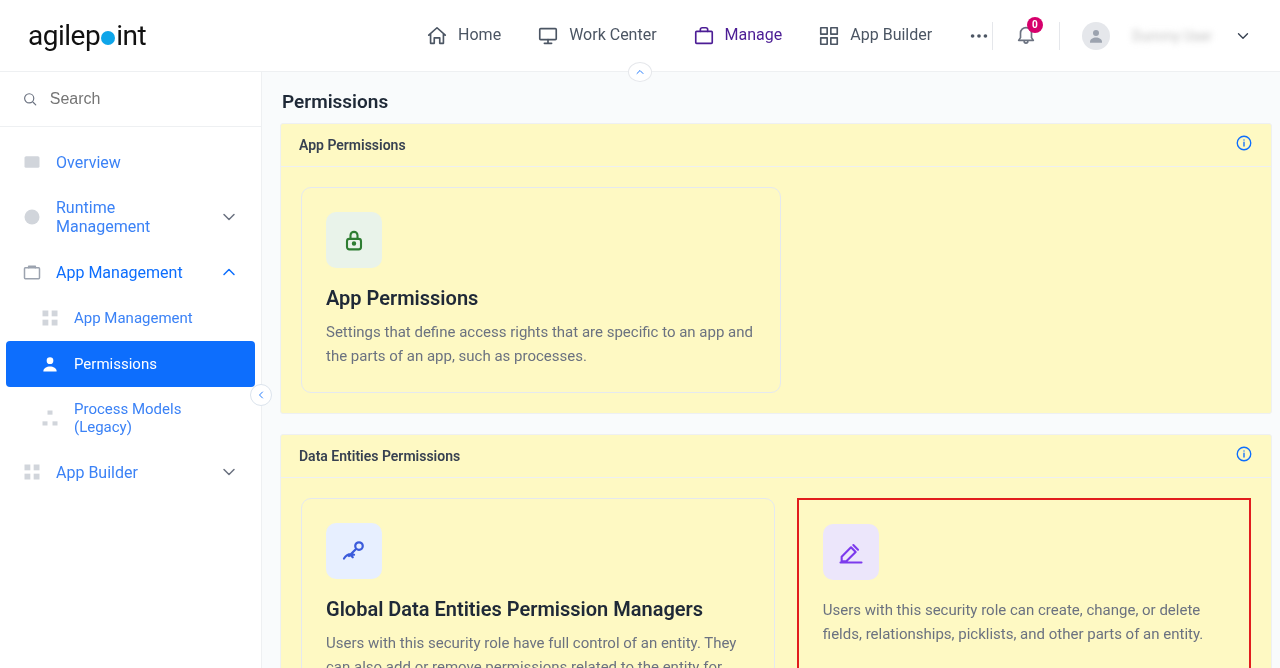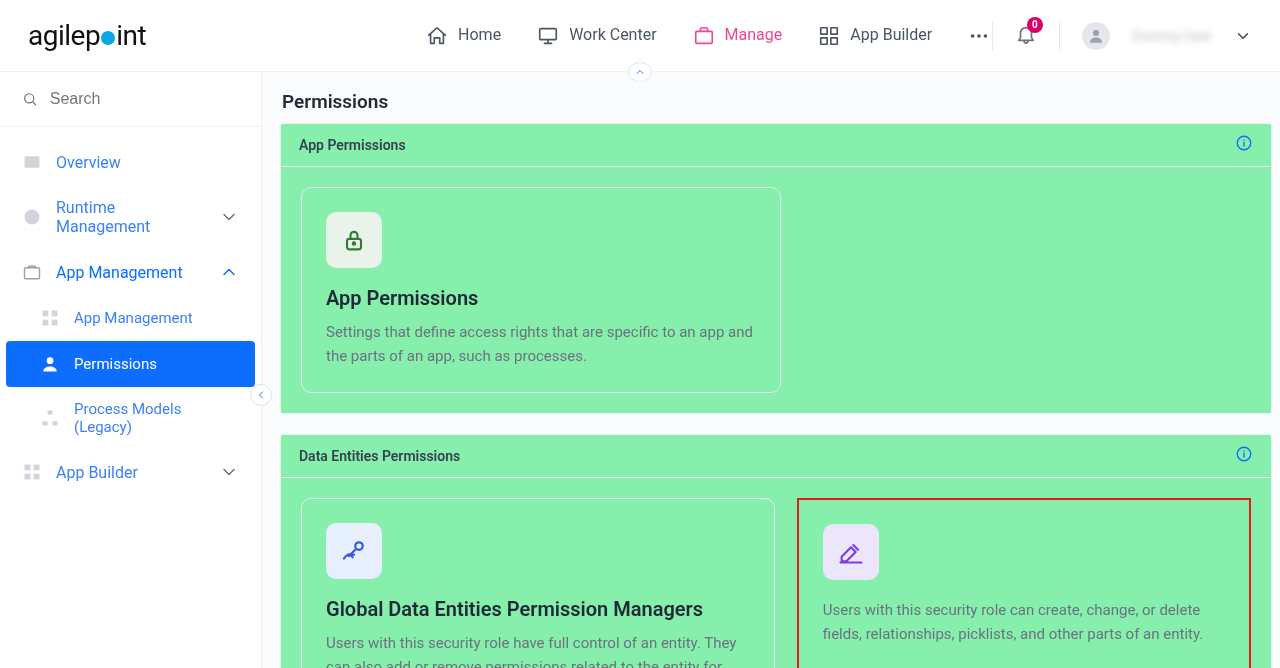--- a/index.html
+++ b/index.html
@@ -4,21 +4,21 @@
 <style>
 * { box-sizing: border-box; margin: 0; padding: 0; }
 body { font-family: -apple-system, BlinkMacSystemFont, "Segoe UI", Roboto, sans-serif; color: #1f2937; background: #fff; width: 1280px; height: 668px; overflow: hidden; }
 
 
 .header { height: 72px; display: flex; align-items: center; padding: 0 28px; border-bottom: 1px solid #eef0f2; }
 .logo { font-size: 28px; font-weight: 400; letter-spacing: -0.5px; color: #111; display: flex; align-items: center; }
 .logo-dot { width: 14px; height: 14px; background: #0ea5e9; border-radius: 50%; display: inline-block; margin: 0 1px; position: relative; top: 2px; }
 .nav { display: flex; gap: 36px; margin-left: 280px; }
 .nav-item { display: flex; align-items: flex-start; gap: 10px; font-size: 16px; color: #4b5563; cursor: pointer; }
-.nav-item.active { color: #ec4899; }
+.nav-item.active { color: #4c1d95; }
 .nav-item svg { width: 22px; height: 22px; }
 .header-right { margin-left: auto; display: flex; align-items: center; gap: 22px; }
 .bell-wrap { position: relative; }
 .badge { position: absolute; top: -6px; right: -6px; background: #d6006c; color: #fff; font-size: 10px; font-weight: 700; width: 16px; height: 16px; border-radius: 50%; display: flex; align-items: center; justify-content: center; }
 .avatar { width: 28px; height: 28px; border-radius: 50%; background: #e5e7eb; display: flex; align-items: center; justify-content: center; }
 .user-name { color: #c0c0c0; filter: blur(3px); font-size: 14px; }
 .divider-v { width: 1px; height: 28px; background: #e5e7eb; }
 .collapse-up { position: absolute; top: 62px; left: 50%; transform: translateX(-50%); width: 24px; height: 20px; border: 1px solid #e5e7eb; background: #fff; border-radius: 50%; display: flex; align-items: center; justify-content: center; color: #0d6efd; cursor: pointer; z-index: 5; }
 
 
@@ -35,21 +35,21 @@
 .side-sub { padding-left: 34px; font-size: 15px; }
 .side-sub.selected { background: #0d6efd; color: #fff; border-radius: 4px; }
 .side-sub.selected svg { color: #fff; }
 .collapse-handle { position: absolute; right: -11px; top: 312px; width: 22px; height: 22px; border-radius: 50%; border: 1px solid #dbe3ec; background: #fff; display: flex; align-items: center; justify-content: center; color: #0d6efd; cursor: pointer; }
 
 
 .main { flex: 1; background: #f9fbfc; overflow-y: auto; padding: 18px 0 30px 18px; }
 .main::-webkit-scrollbar { width: 10px; }
 .main::-webkit-scrollbar-thumb { background: #cbd5e1; border-radius: 5px; }
 .page-title { font-size: 19px; font-weight: 600; padding: 0 0 10px 2px; }
-.section { background: #86efac; border: 1px solid #eef0f2; border-radius: 3px; margin: 0 8px 20px 0; }
+.section { background: #fef9c3; border: 1px solid #eef0f2; border-radius: 3px; margin: 0 8px 20px 0; }
 .section-head { display: flex; align-items: center; padding: 10px 18px; border-bottom: 1px solid #eef0f2; }
 .section-head-title { font-size: 14px; font-weight: 600; color: #374151; }
 .info-ico { margin-left: auto; color: #0d6efd; cursor: pointer; }
 .card-row { display: flex; gap: 22px; padding: 20px; }
 .card { width: 480px; border: 1px solid #e5e9ef; border-radius: 10px; padding: 24px; }
 .card-ico { width: 56px; height: 56px; border-radius: 10px; display: flex; align-items: center; justify-content: center; margin-bottom: 18px; }
 .card-title { font-size: 20px; font-weight: 600; margin-bottom: 10px; color: #1f2937; }
 .card-desc { font-size: 15px; line-height: 1.6; color: #6b7280; }
 .card.highlight { border: 2px solid #e11d1d; width: 460px; border-radius: 0; }
 .ico-green { background: #e9f3ea; color: #2e7d32; }

